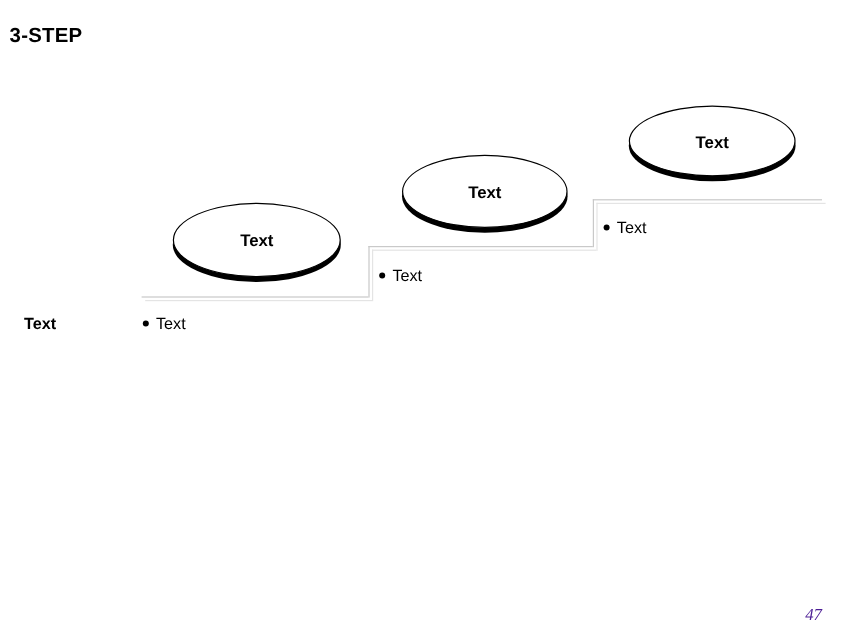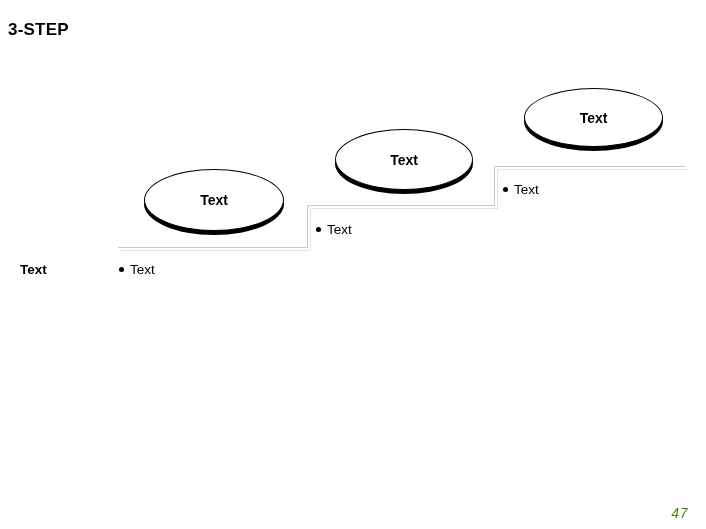--- a/index.html
+++ b/index.html
@@ -98,24 +98,24 @@
     line-height: 15px;
     font-size: 13.5px;
     font-weight: bold;
     color: #000000;
     white-space: nowrap;
   }
   .page-number {
     position: absolute;
     left: 671px;
     top: 506px;
-    font-family: Liberation Mono, monospace;
+    font-family: Liberation Serif, serif;
     font-style: italic;
     font-size: 14px;
-    color: #4d7c0f;
+    color: #4c1d95;
     white-space: nowrap;
   }
 </style>
 </head>
 <body>
 
 <div class="slide">
 
   <div class="slide-title">3-STEP</div>
 

